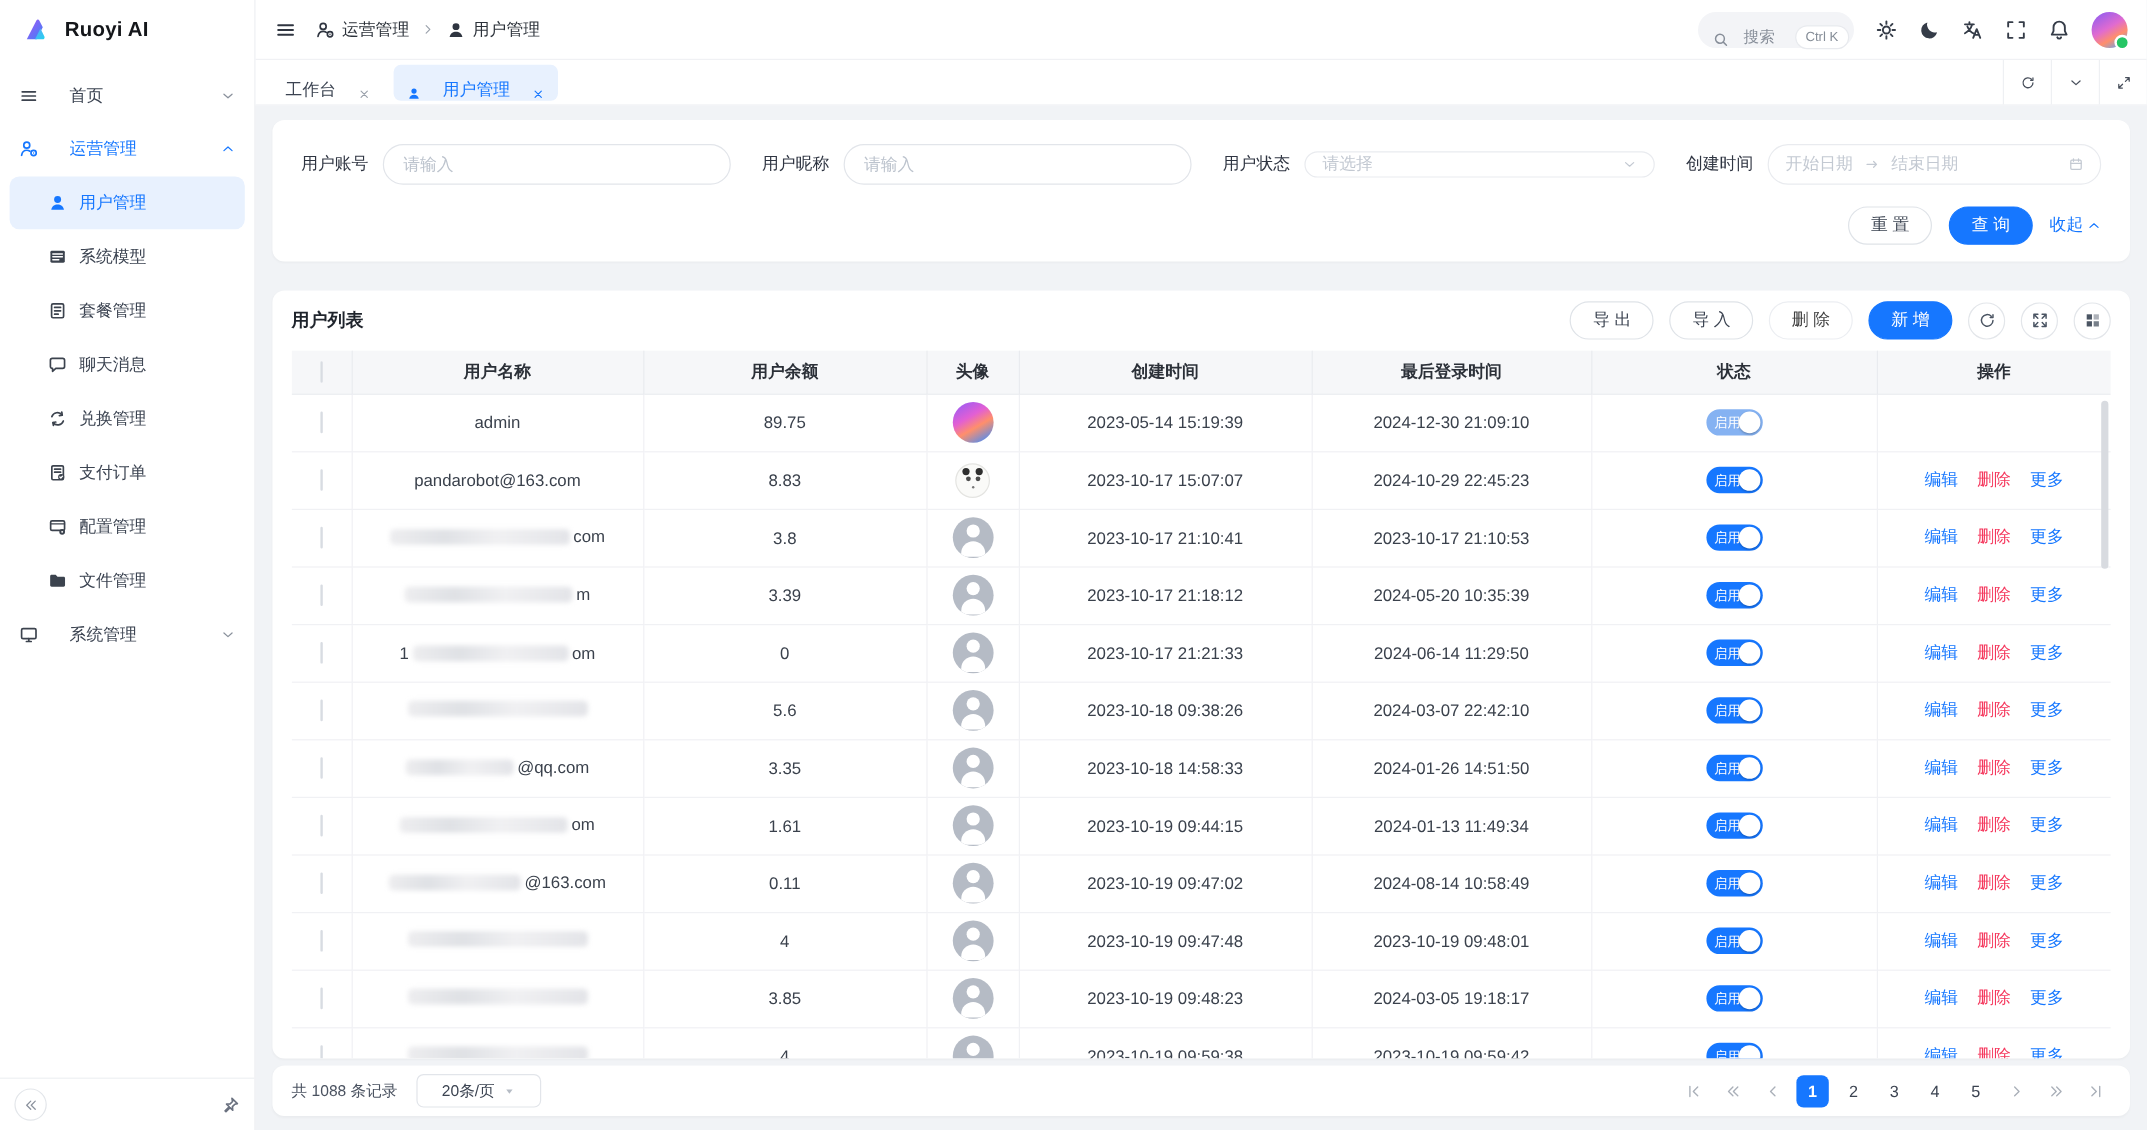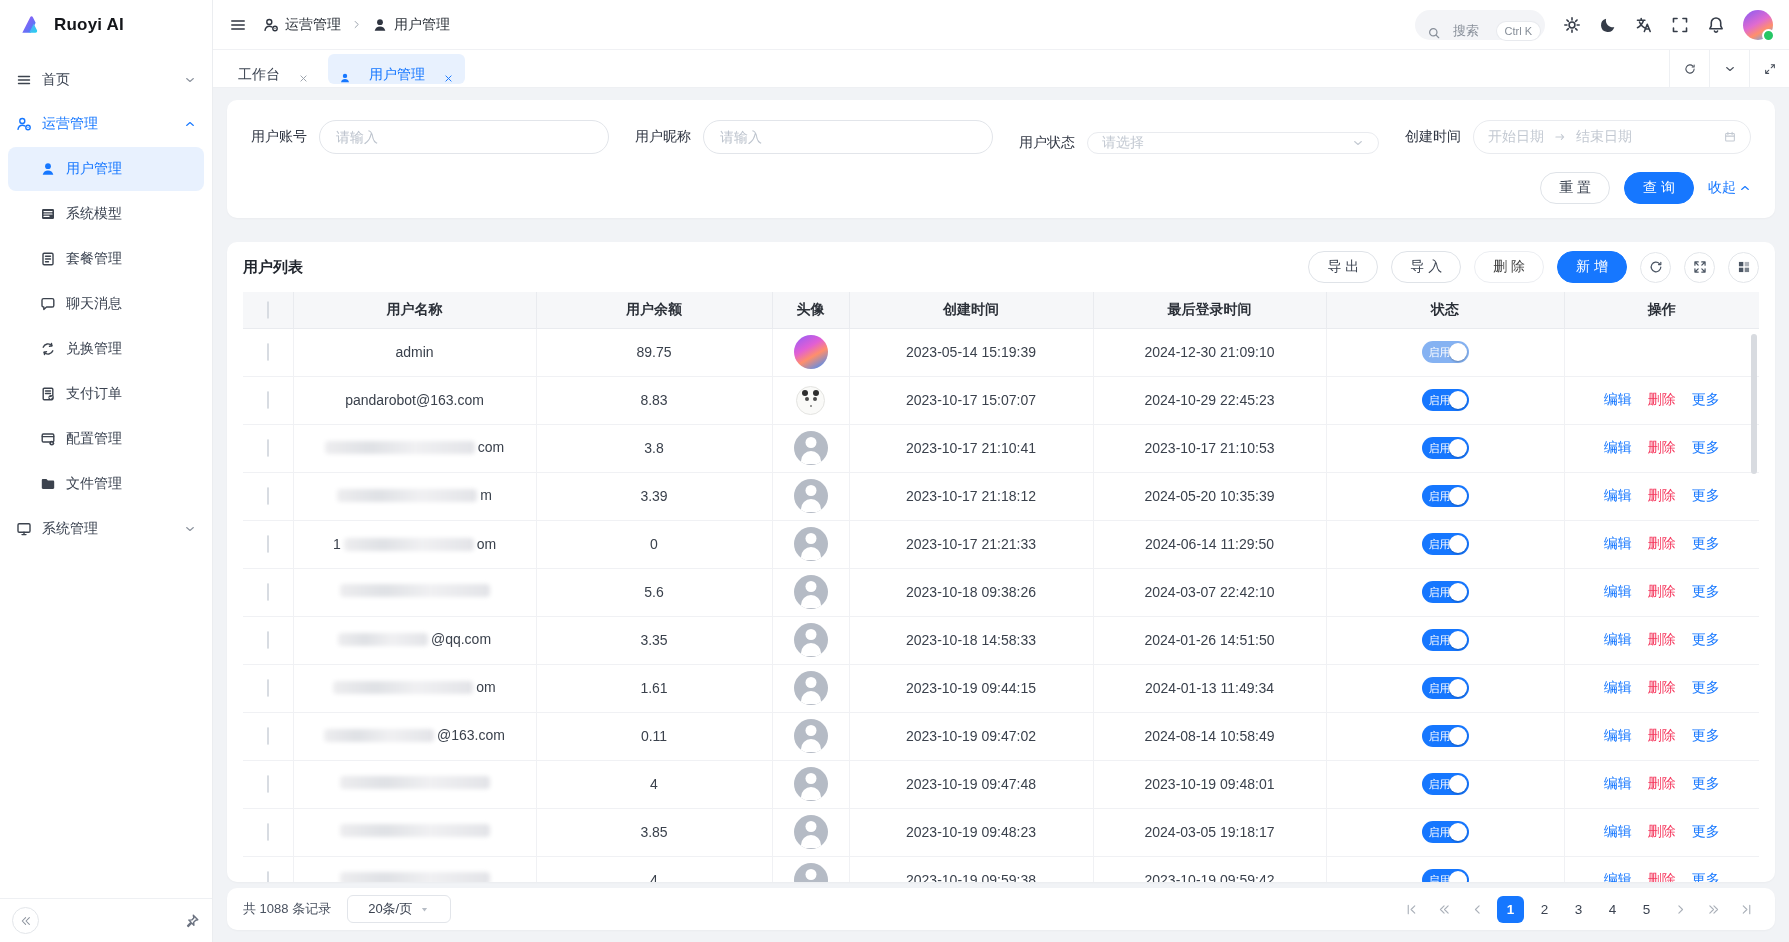--- a/index.html
+++ b/index.html
@@ -11,21 +11,21 @@
   .ic.sm{width:12px;height:12px}
   .ic.xs{width:11px;height:11px}
   .ic.lg{width:18px;height:18px}
 
   
   .sidebar{width:213px;background:#fff;border-right:1px solid #ebedf0;display:flex;flex-direction:column}
   .logo{height:50px;display:flex;align-items:center;gap:9px;padding:0 18px;flex:none}
   .logo svg{width:27px;height:27px}
   .logo .brand{font-size:17px;font-weight:700;color:#14161a;letter-spacing:.2px}
   .side-nav{flex:1;padding:8px 0;overflow:hidden}
-  .side-group{height:44px;display:flex;align-items:center;gap:10px;padding:0 16px;cursor:pointer;color:#3b4351}
+  .side-group{height:44px;display:flex;align-items:center;gap:26px;padding:0 16px;cursor:pointer;color:#3b4351}
   .side-group .ic{color:#3c434e}
   .side-group .chev{margin-left:auto;color:#8a919c}
   .side-group.blue{color:#1677ff}
   .side-group.blue .ic,.side-group.blue .chev{color:#1677ff}
   .side-child{height:44px;margin:1px 8px;padding-left:32px;display:flex;align-items:center;gap:10px;
     border-radius:8px;color:#3b4351;cursor:pointer}
   .side-child .ic{color:#3c434e}
   .side-child.active{background:#e8f1fe;color:#1677ff}
   .side-child.active .ic{color:#1677ff}
   .side-footer{height:44px;border-top:1px solid #eef0f3;display:flex;align-items:center;
@@ -66,21 +66,21 @@
   .tab.active{background:#e8f1fe;color:#1677ff}
   .tab.active .ic,.tab.active .x{color:#1677ff}
   .tab-right{margin-left:auto;height:100%;display:flex;align-items:stretch}
   .tab-seg{width:40px;display:grid;place-items:center;border-left:1px solid #eef0f3;color:#49505c;cursor:pointer}
 
   
   .content{flex:1;min-height:0;padding:12px 14px 0;display:flex;flex-direction:column}
   .card{background:#fff;border-radius:10px;box-shadow:0 1px 2px rgba(16,24,40,.03)}
   .filter-card{height:118px;padding:20px 24px 14px;margin-bottom:24px;display:flex;
     flex-direction:column;justify-content:space-between;flex:none}
-  .f-row{display:flex;align-items:flex-end;justify-content:space-between}
+  .f-row{display:flex;align-items:center;justify-content:space-between}
   .f-group{display:flex;align-items:center}
   .f-label{color:#2f3542;margin-right:12px;white-space:nowrap;font-weight:500}
   .f-input{height:34px;width:290px;border:1px solid #e2e5ea;border-radius:17px;padding:0 16px;
     font-size:14px;color:#333;outline:none;background:#fff;font-family:inherit}
   .f-input::placeholder{color:#bcc3cd}
   .f-select{height:22px;width:292px;border:1px solid #e9ebef;border-radius:17px;display:flex;align-items:center;
     padding:0 14px;color:#c3c9d2;cursor:pointer;background:#fff}
   .f-select .caret{margin-left:auto;color:#c3c9d2}
   .f-date{height:34px;width:278px;border:1px solid #e9ebef;border-radius:17px;display:flex;align-items:center;
     gap:10px;padding:0 14px;color:#c3c9d2;background:#fff;cursor:pointer}

